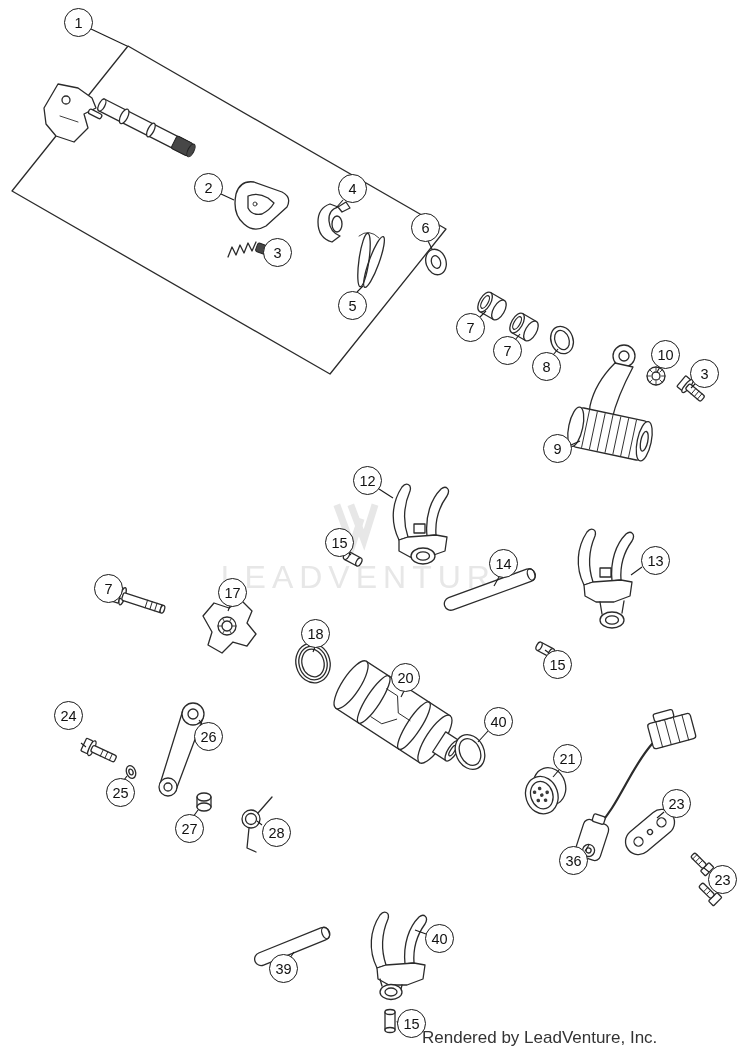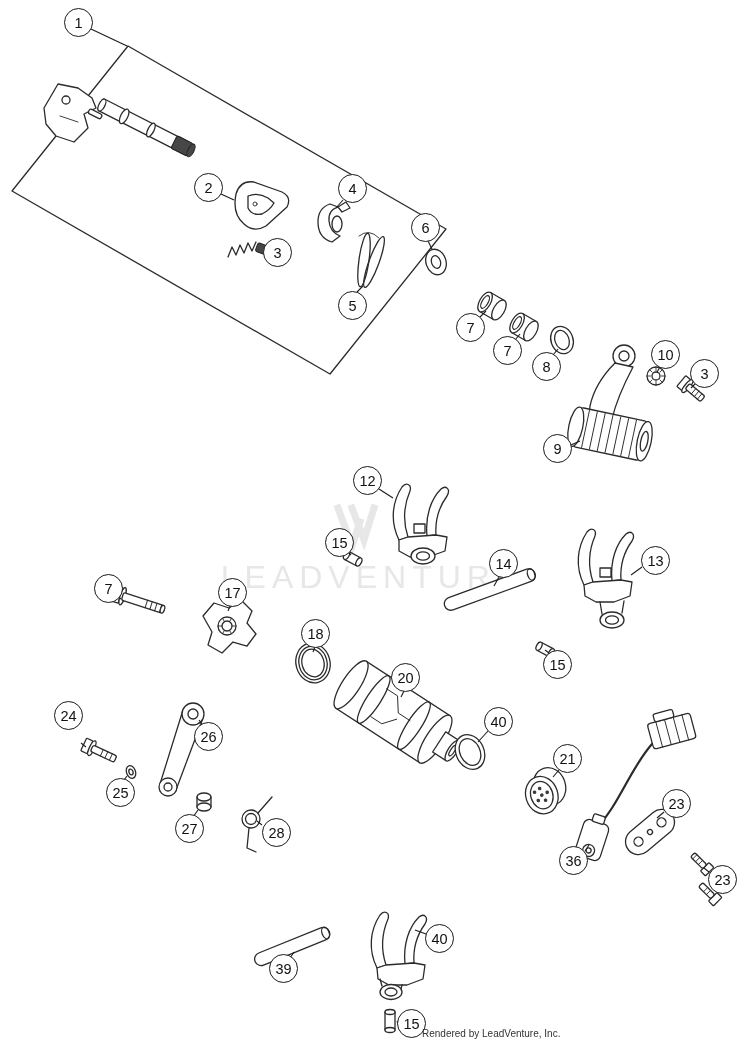--- a/index.html
+++ b/index.html
@@ -14,21 +14,21 @@
   .wmstroke { stroke:#e7e7e7; stroke-width:7; fill:none; stroke-linecap:square; }
   .wmtext { fill:#e7e7e7; font-size:32px; letter-spacing:6px; font-weight:500;
             font-family:"Liberation Sans", sans-serif; }
   .callout {
     position:absolute; width:29px; height:29px; box-sizing:border-box;
     border:1.6px solid #1a1a1a; border-radius:50%; background:#fff;
     display:flex; align-items:center; justify-content:center;
     font-size:14.5px; color:#111; cursor:pointer; user-select:none;
   }
   .footer-credit {
-    position:absolute; left:422px; top:1028px; font-size:10px; color:#333;
+    position:absolute; left:422px; top:1028px; font-size:17px; color:#333;
   }
 </style>
 </head>
 <body>
 
 <div class="stage">
 
   <svg class="diagram" width="750" height="1048" viewBox="0 0 750 1048">
 
     <g>

